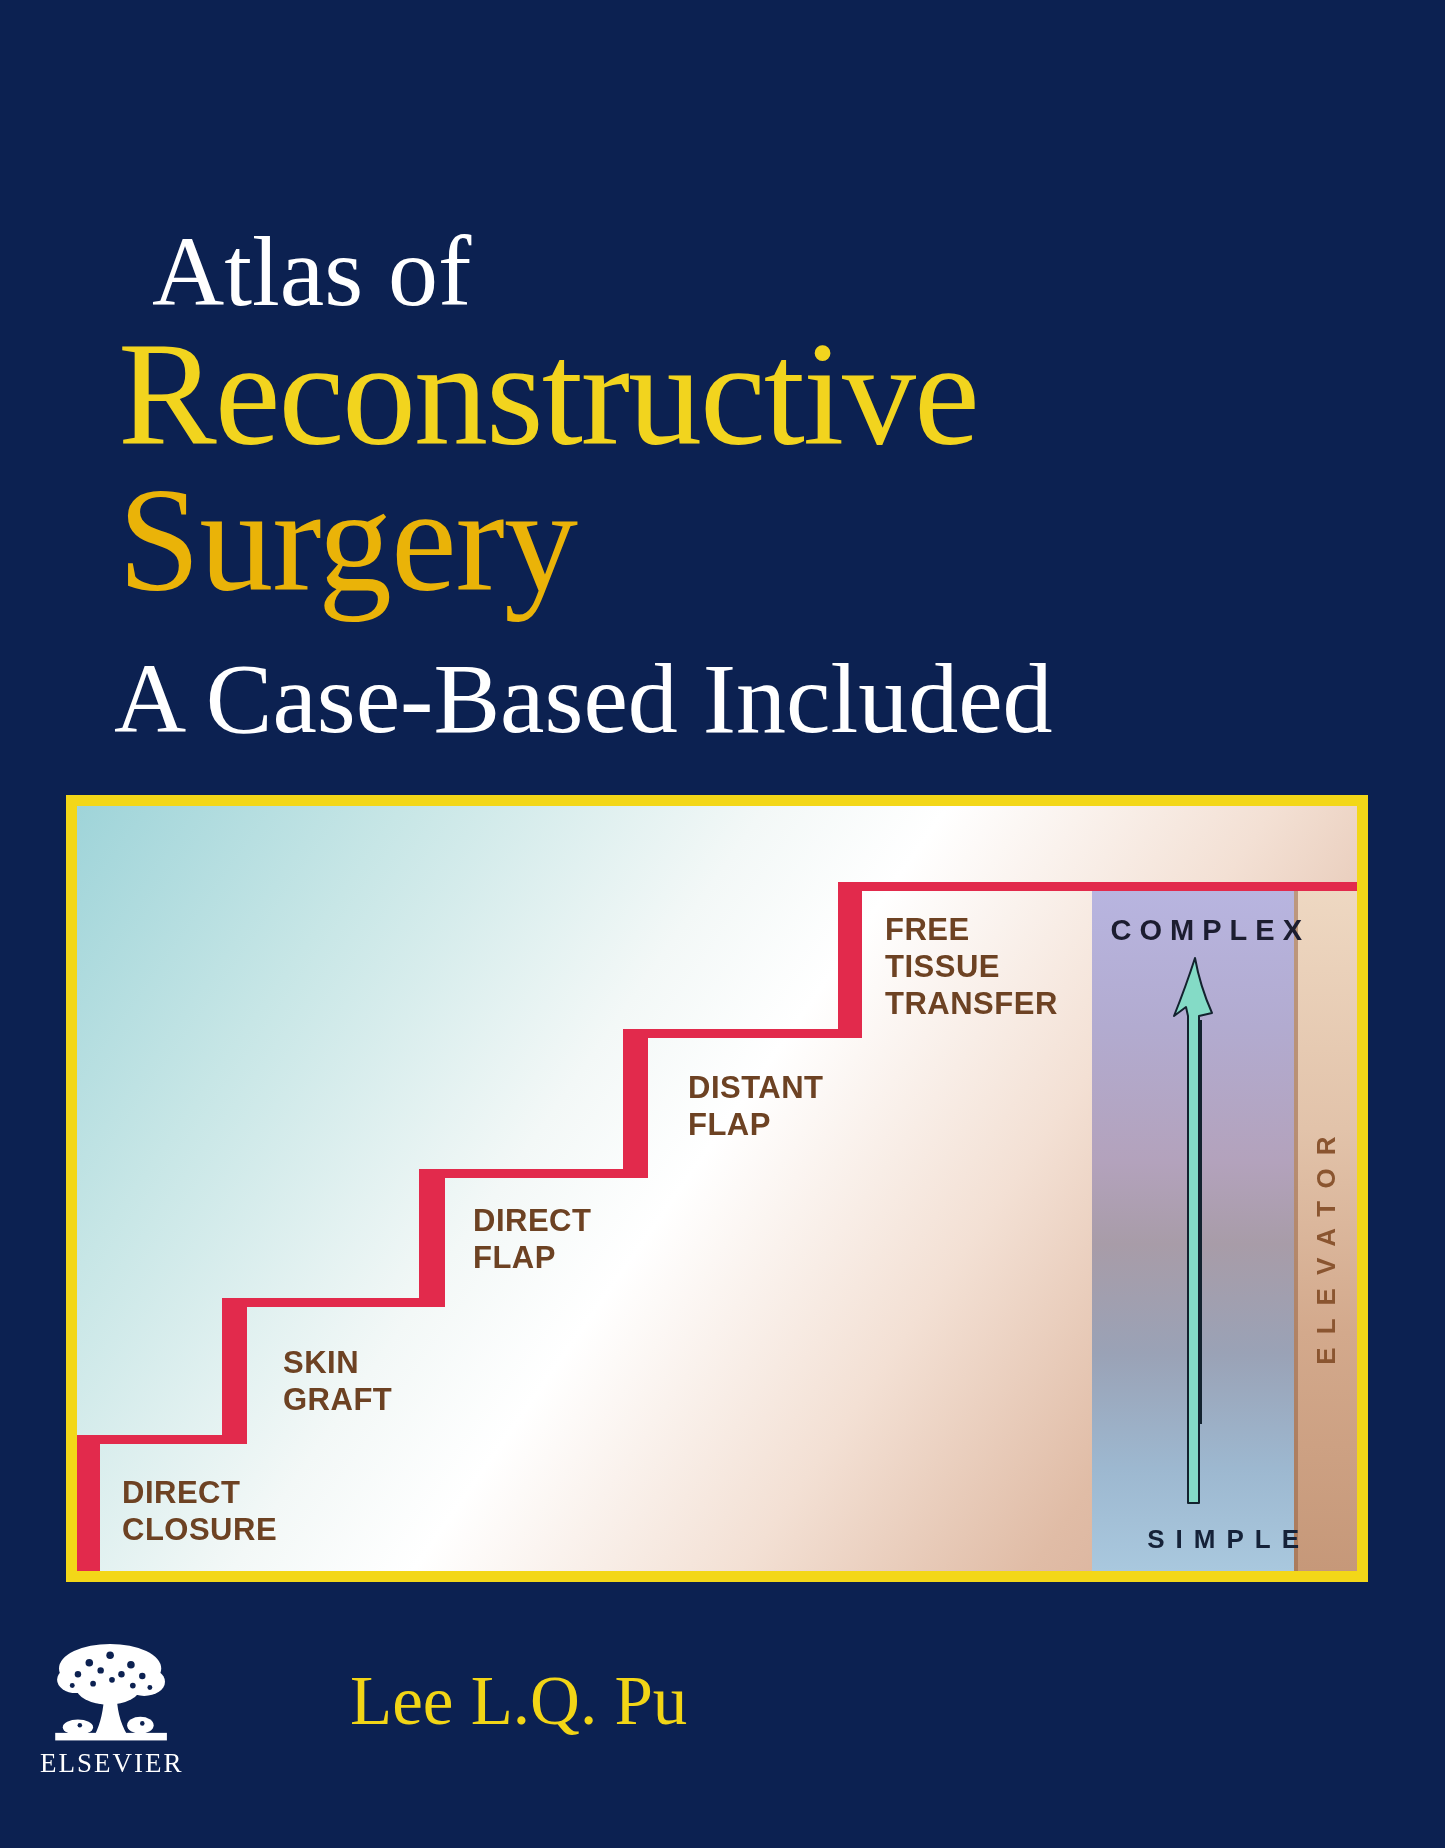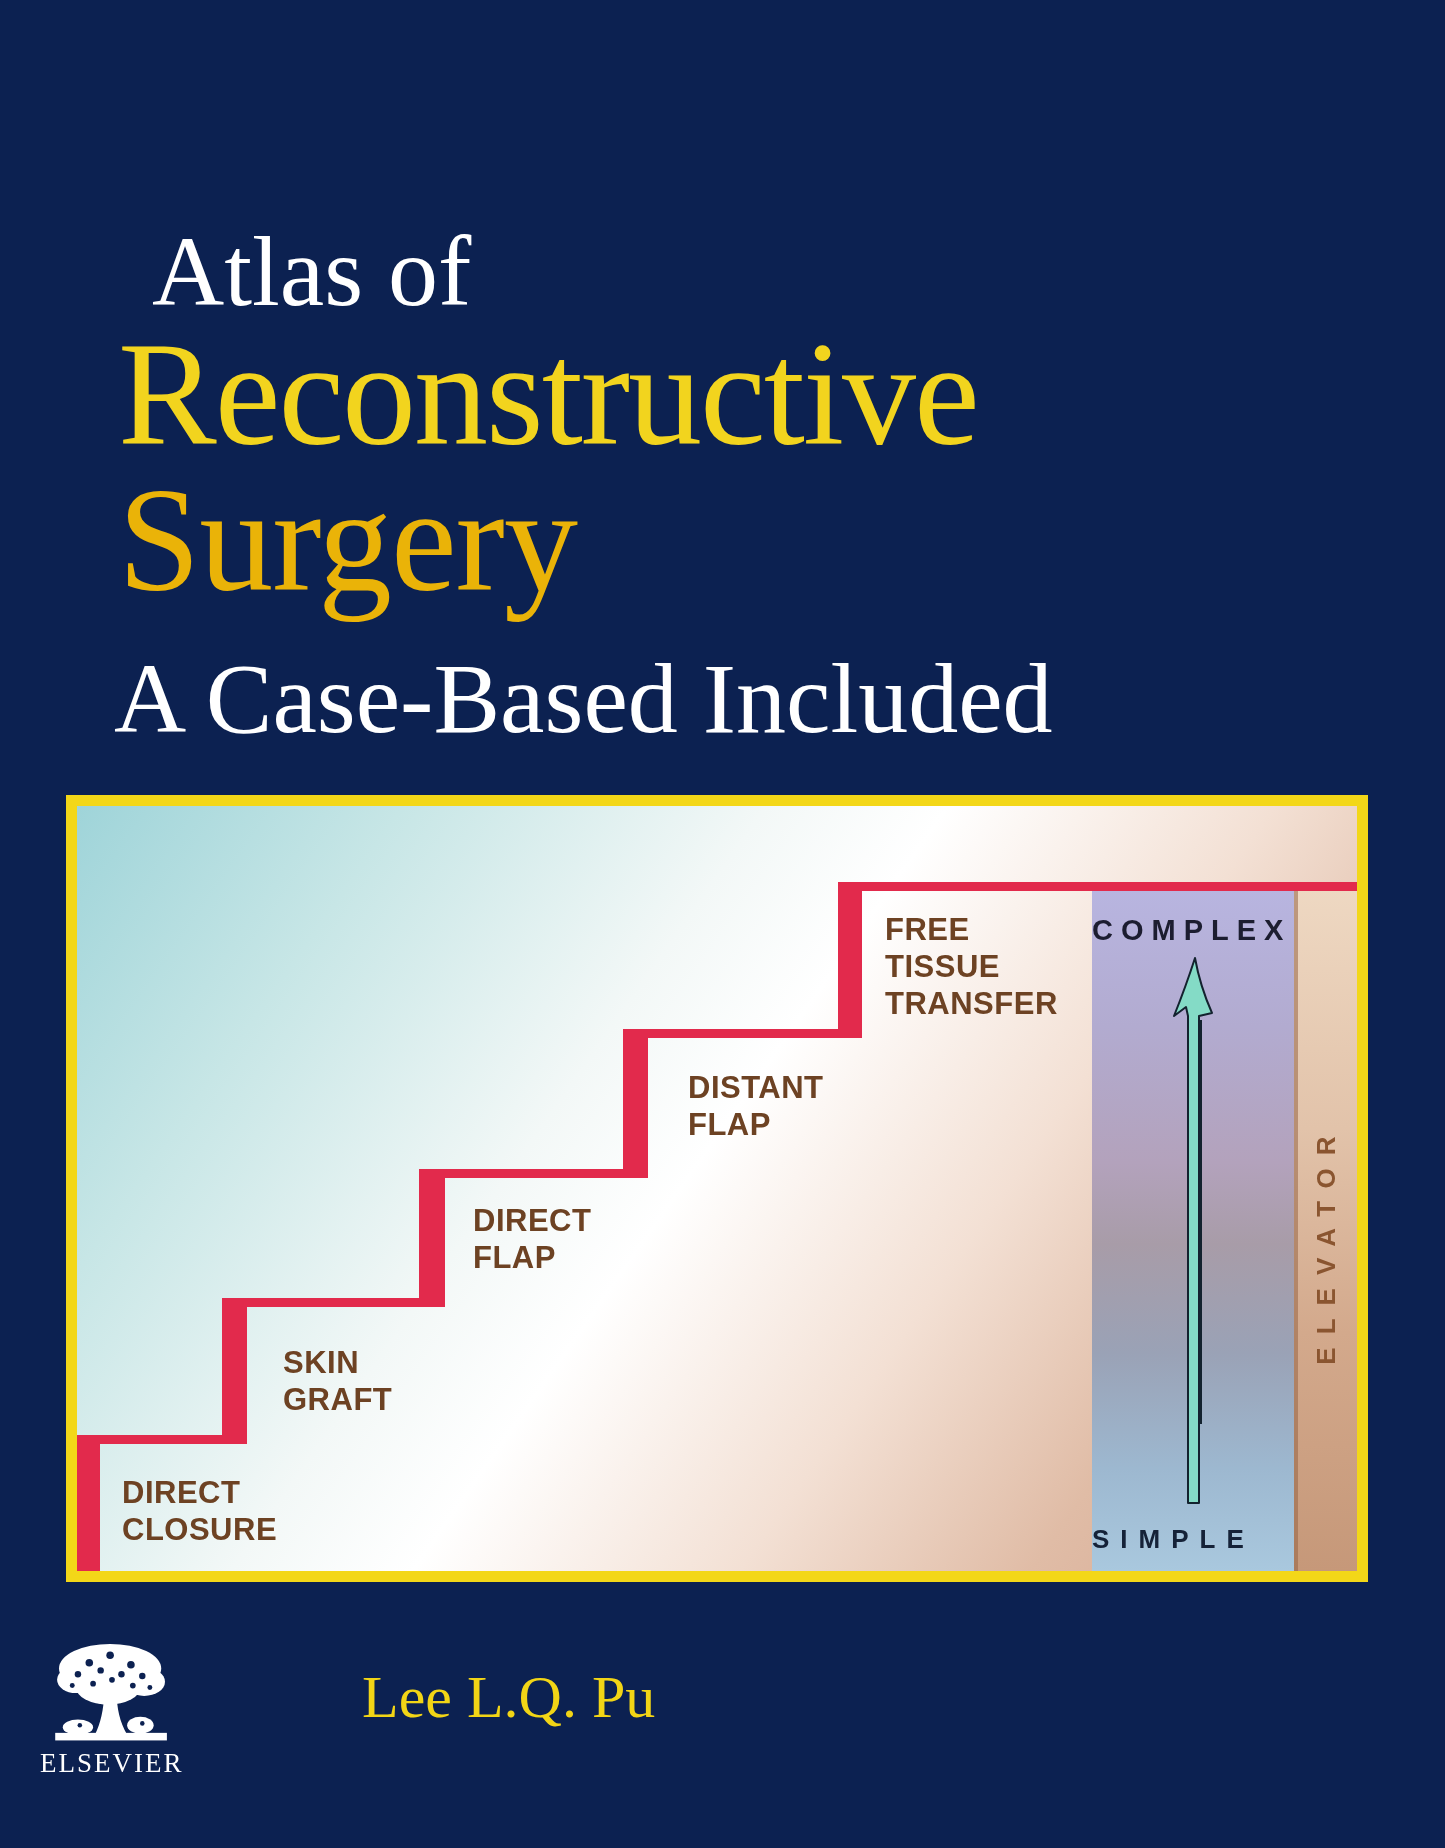--- a/index.html
+++ b/index.html
@@ -36,36 +36,36 @@
   .panel-elevator{
     position:absolute;left:1217px;top:84px;width:63px;height:681px;
     background:linear-gradient(180deg,#eed8c2 0%,#e2c3aa 35%,#d3a98c 65%,#c69879 100%);
     border-left:4px solid rgba(150,100,70,.55);box-sizing:border-box;
   }
   .red{position:absolute;background:#e22a4c;}
   .step-label{
     position:absolute;color:#6d4223;font-weight:bold;font-size:31px;line-height:37px;
     letter-spacing:.5px;white-space:pre-line;
   }
-  .scale-word{position:absolute;left:1015px;width:218px;text-align:left;font-weight:bold;}
+  .scale-word{position:absolute;left:1015px;width:218px;text-align:right;font-weight:bold;}
   .complex-word{top:108px;font-size:29px;letter-spacing:8px;color:#1c1d30;}
   .simple-word{top:718px;font-size:26px;letter-spacing:11px;color:#152238;}
   .elevator-word{
     position:absolute;left:1098px;top:424px;width:300px;height:28px;
     transform:rotate(-90deg);text-align:center;
     font-size:26px;font-weight:bold;letter-spacing:13px;color:#8a5530;white-space:nowrap;
   }
   .arrow-svg{position:absolute;left:1015px;top:84px;width:202px;height:681px;}
   
   .els-logo{position:absolute;left:48px;top:1642px;width:128px;height:106px;}
   .els-name{
     position:absolute;left:40px;top:1748px;width:144px;text-align:left;
     font-family:"Liberation Serif",serif;font-size:27px;letter-spacing:2px;color:#ffffff;
   }
-  .author{left:362px;top:1667px;font-size:60px;color:#f2d516;}
+  .author{left:350px;top:1667px;font-size:69px;color:#f2d516;}
 </style>
 </head>
 <body>
 
 <div id="cover">
 
 
   <div class="t-serif title-top">Atlas of</div>
   <div class="t-serif title-main1">Reconstructive</div>
   <div class="t-serif title-main2">Surgery</div>

